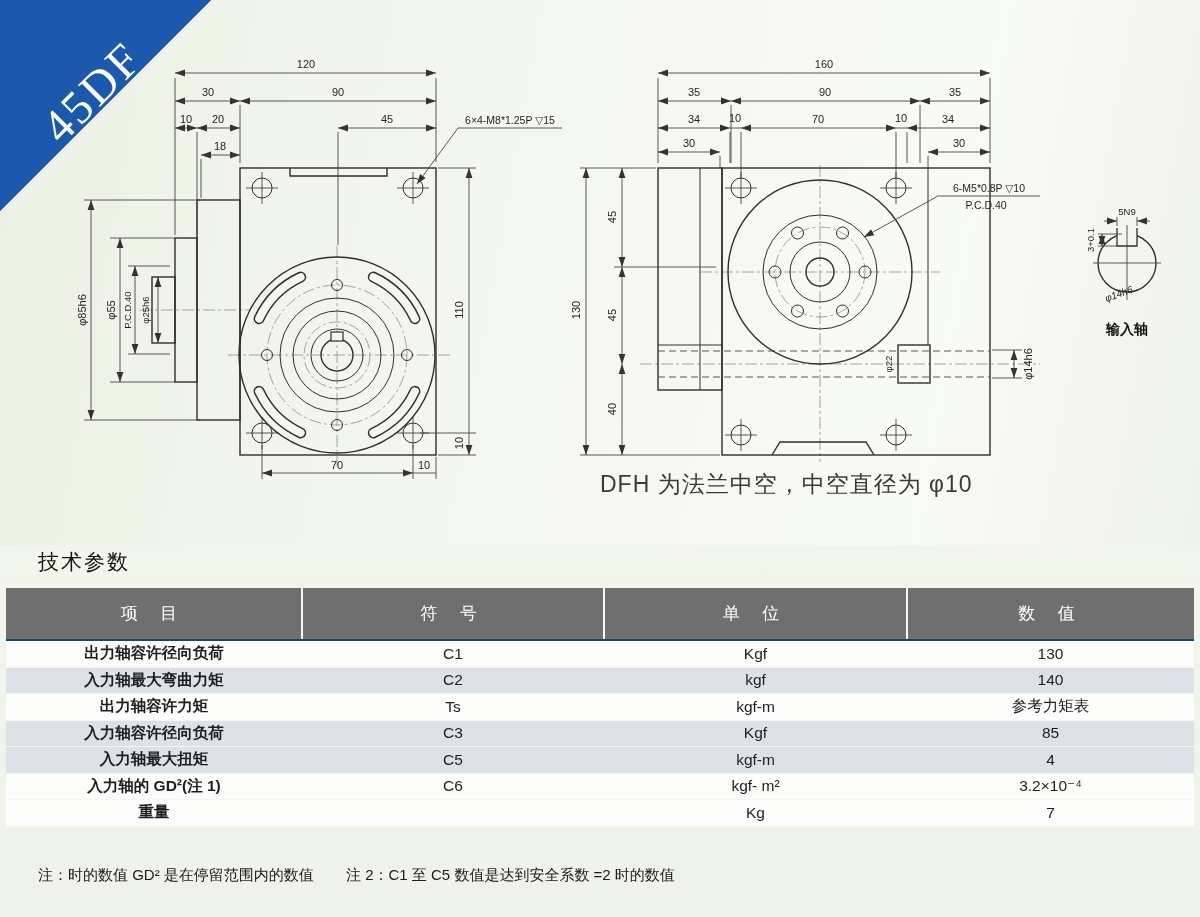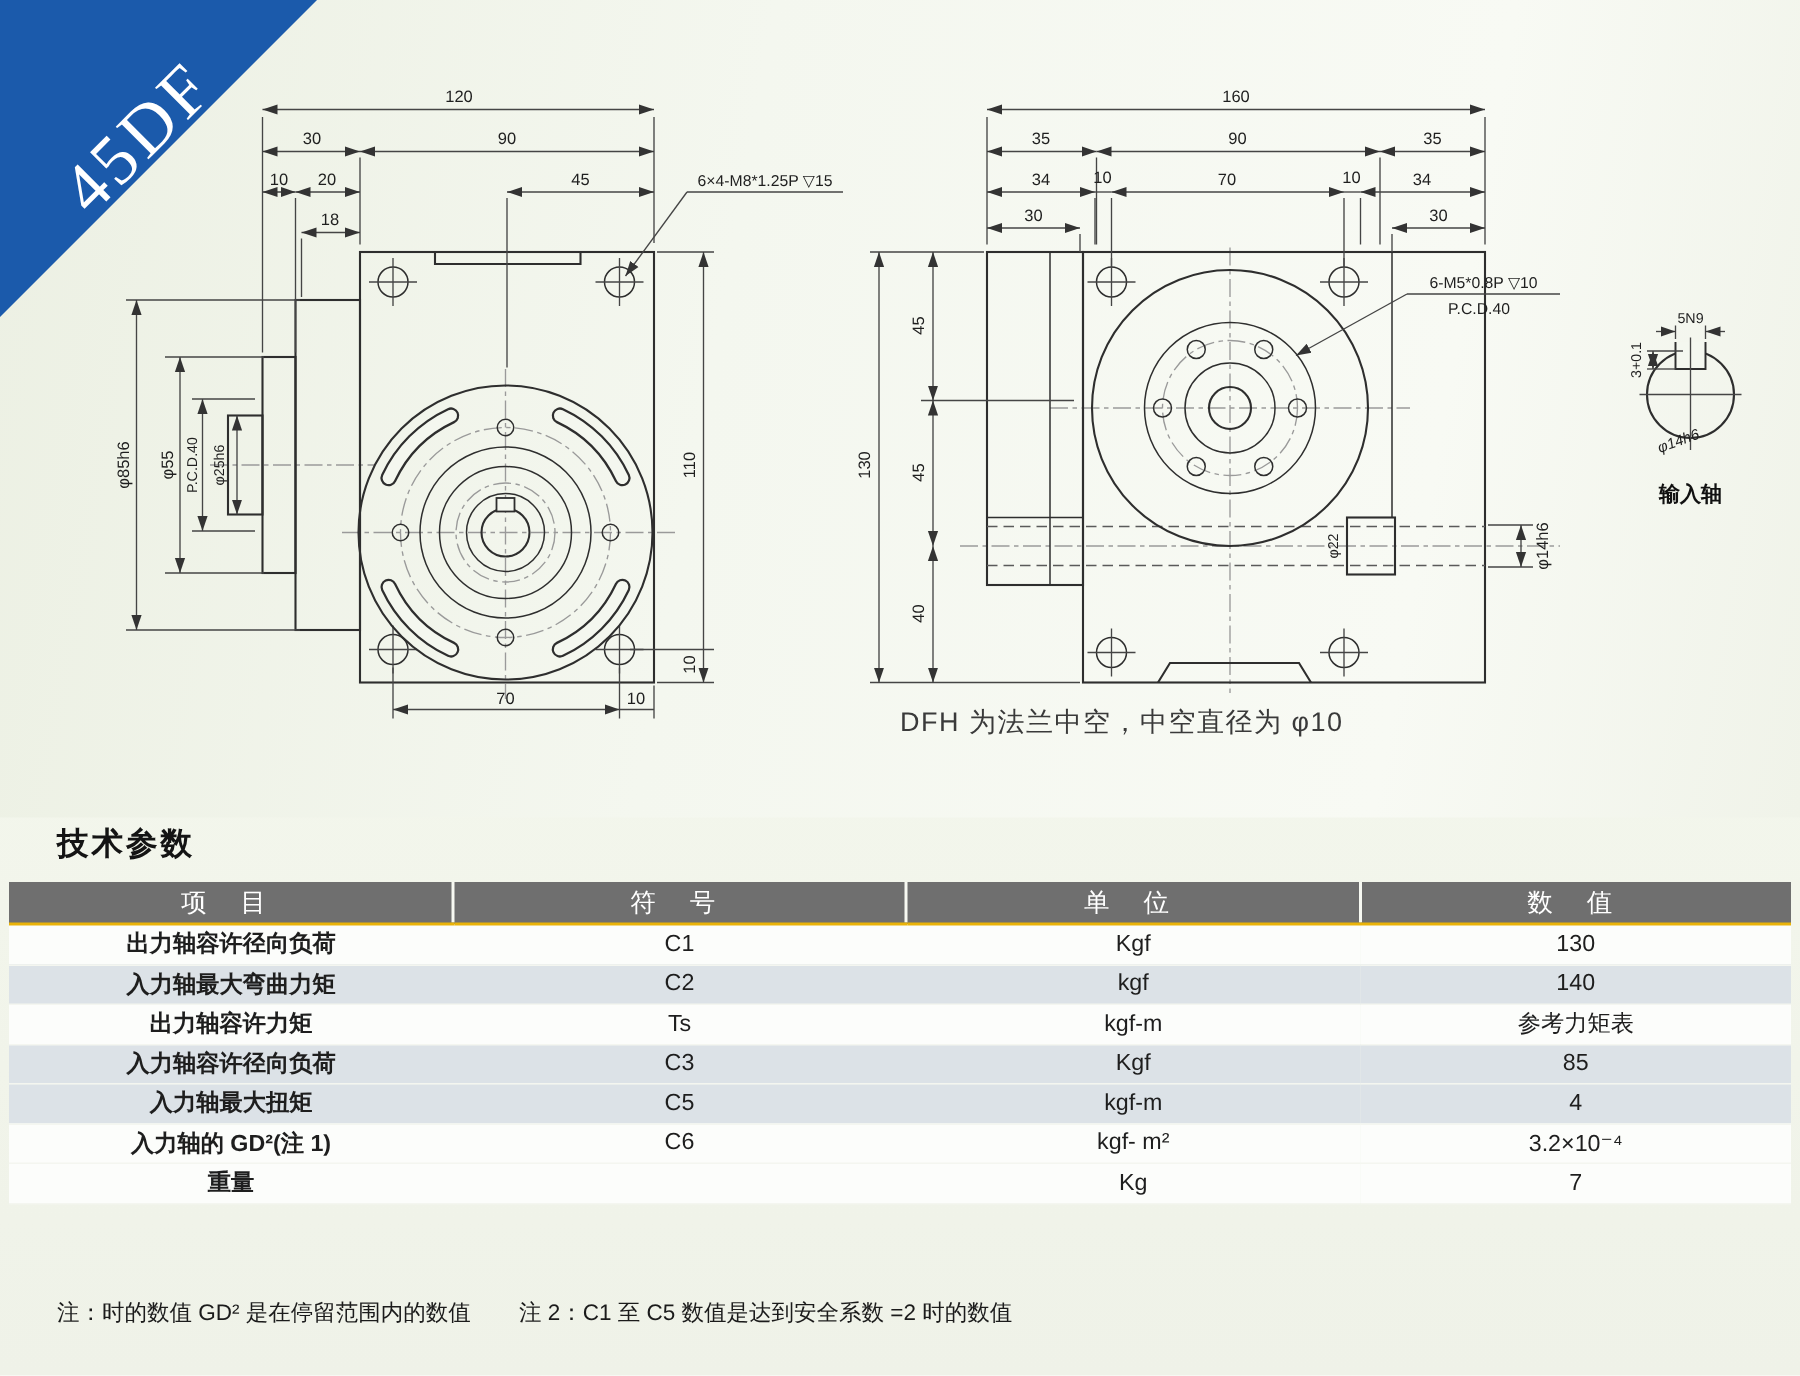--- a/index.html
+++ b/index.html
@@ -30,26 +30,26 @@
   .de{marker-end:url(#ae);}
   .cl{stroke:#9a9a9a;stroke-width:0.9;fill:none;stroke-dasharray:12 3 3 3;}
   .hid{stroke:#5a5a5a;stroke-width:1.1;fill:none;stroke-dasharray:7 4;}
   .slot{stroke:#2e2e2e;stroke-width:11;fill:none;stroke-linecap:round;}
   .slot-i{stroke:#f4f7ef;stroke-width:8;fill:none;stroke-linecap:round;}
   text.t{font:11px "Liberation Sans","DejaVu Sans",sans-serif;fill:#1f1f1f;text-anchor:middle;}
   text.ts{font:9.5px "Liberation Sans","DejaVu Sans",sans-serif;fill:#1f1f1f;text-anchor:middle;}
   text.tc{font:10.5px "Liberation Sans","DejaVu Sans",sans-serif;fill:#1f1f1f;text-anchor:middle;}
   text.tb{font:700 14px "Liberation Sans","DejaVu Sans",sans-serif;fill:#111;text-anchor:middle;}
   text.ti{font:italic 10px "Liberation Sans","DejaVu Sans",sans-serif;fill:#1f1f1f;text-anchor:middle;}
-  .dfh-note{position:absolute;left:600px;top:469px;font-size:18px;color:#3a3a3a;letter-spacing:1px;}
-  .spec-title{position:absolute;left:38px;top:548px;font-size:21px;font-weight:700;color:#141414;letter-spacing:2px;}
+  .dfh-note{position:absolute;left:600px;top:469px;font-size:23px;color:#3a3a3a;letter-spacing:1px;}
+  .spec-title{position:absolute;left:38px;top:548px;font-size:21px;font-weight:400;color:#141414;letter-spacing:2px;}
   table.spec{position:absolute;left:6px;top:588px;width:1188px;border-collapse:collapse;table-layout:fixed;}
   table.spec th{
     background:#6f6f6f;color:#fff;font-weight:500;font-size:17px;letter-spacing:9px;
-    height:27px;padding:0;border-left:2px solid #f7f9f2;border-bottom:2px solid #eab308;
+    height:27px;padding:12px;border-left:2px solid #f7f9f2;border-bottom:2px solid #0c4a6e;
   }
   table.spec th:first-child{border-left:none;}
   table.spec td{
     height:25.5px;text-align:center;font-size:15.5px;color:#1e1e1e;padding:0;
     border-bottom:1px solid #f4f6f0;
     margin-top:19px;
   }
   tr.plain td{background:#fcfdfb;}
   tr.alt td{background:#dce2e7;}
   td.sym{font-weight:400;font-size:15px;}

